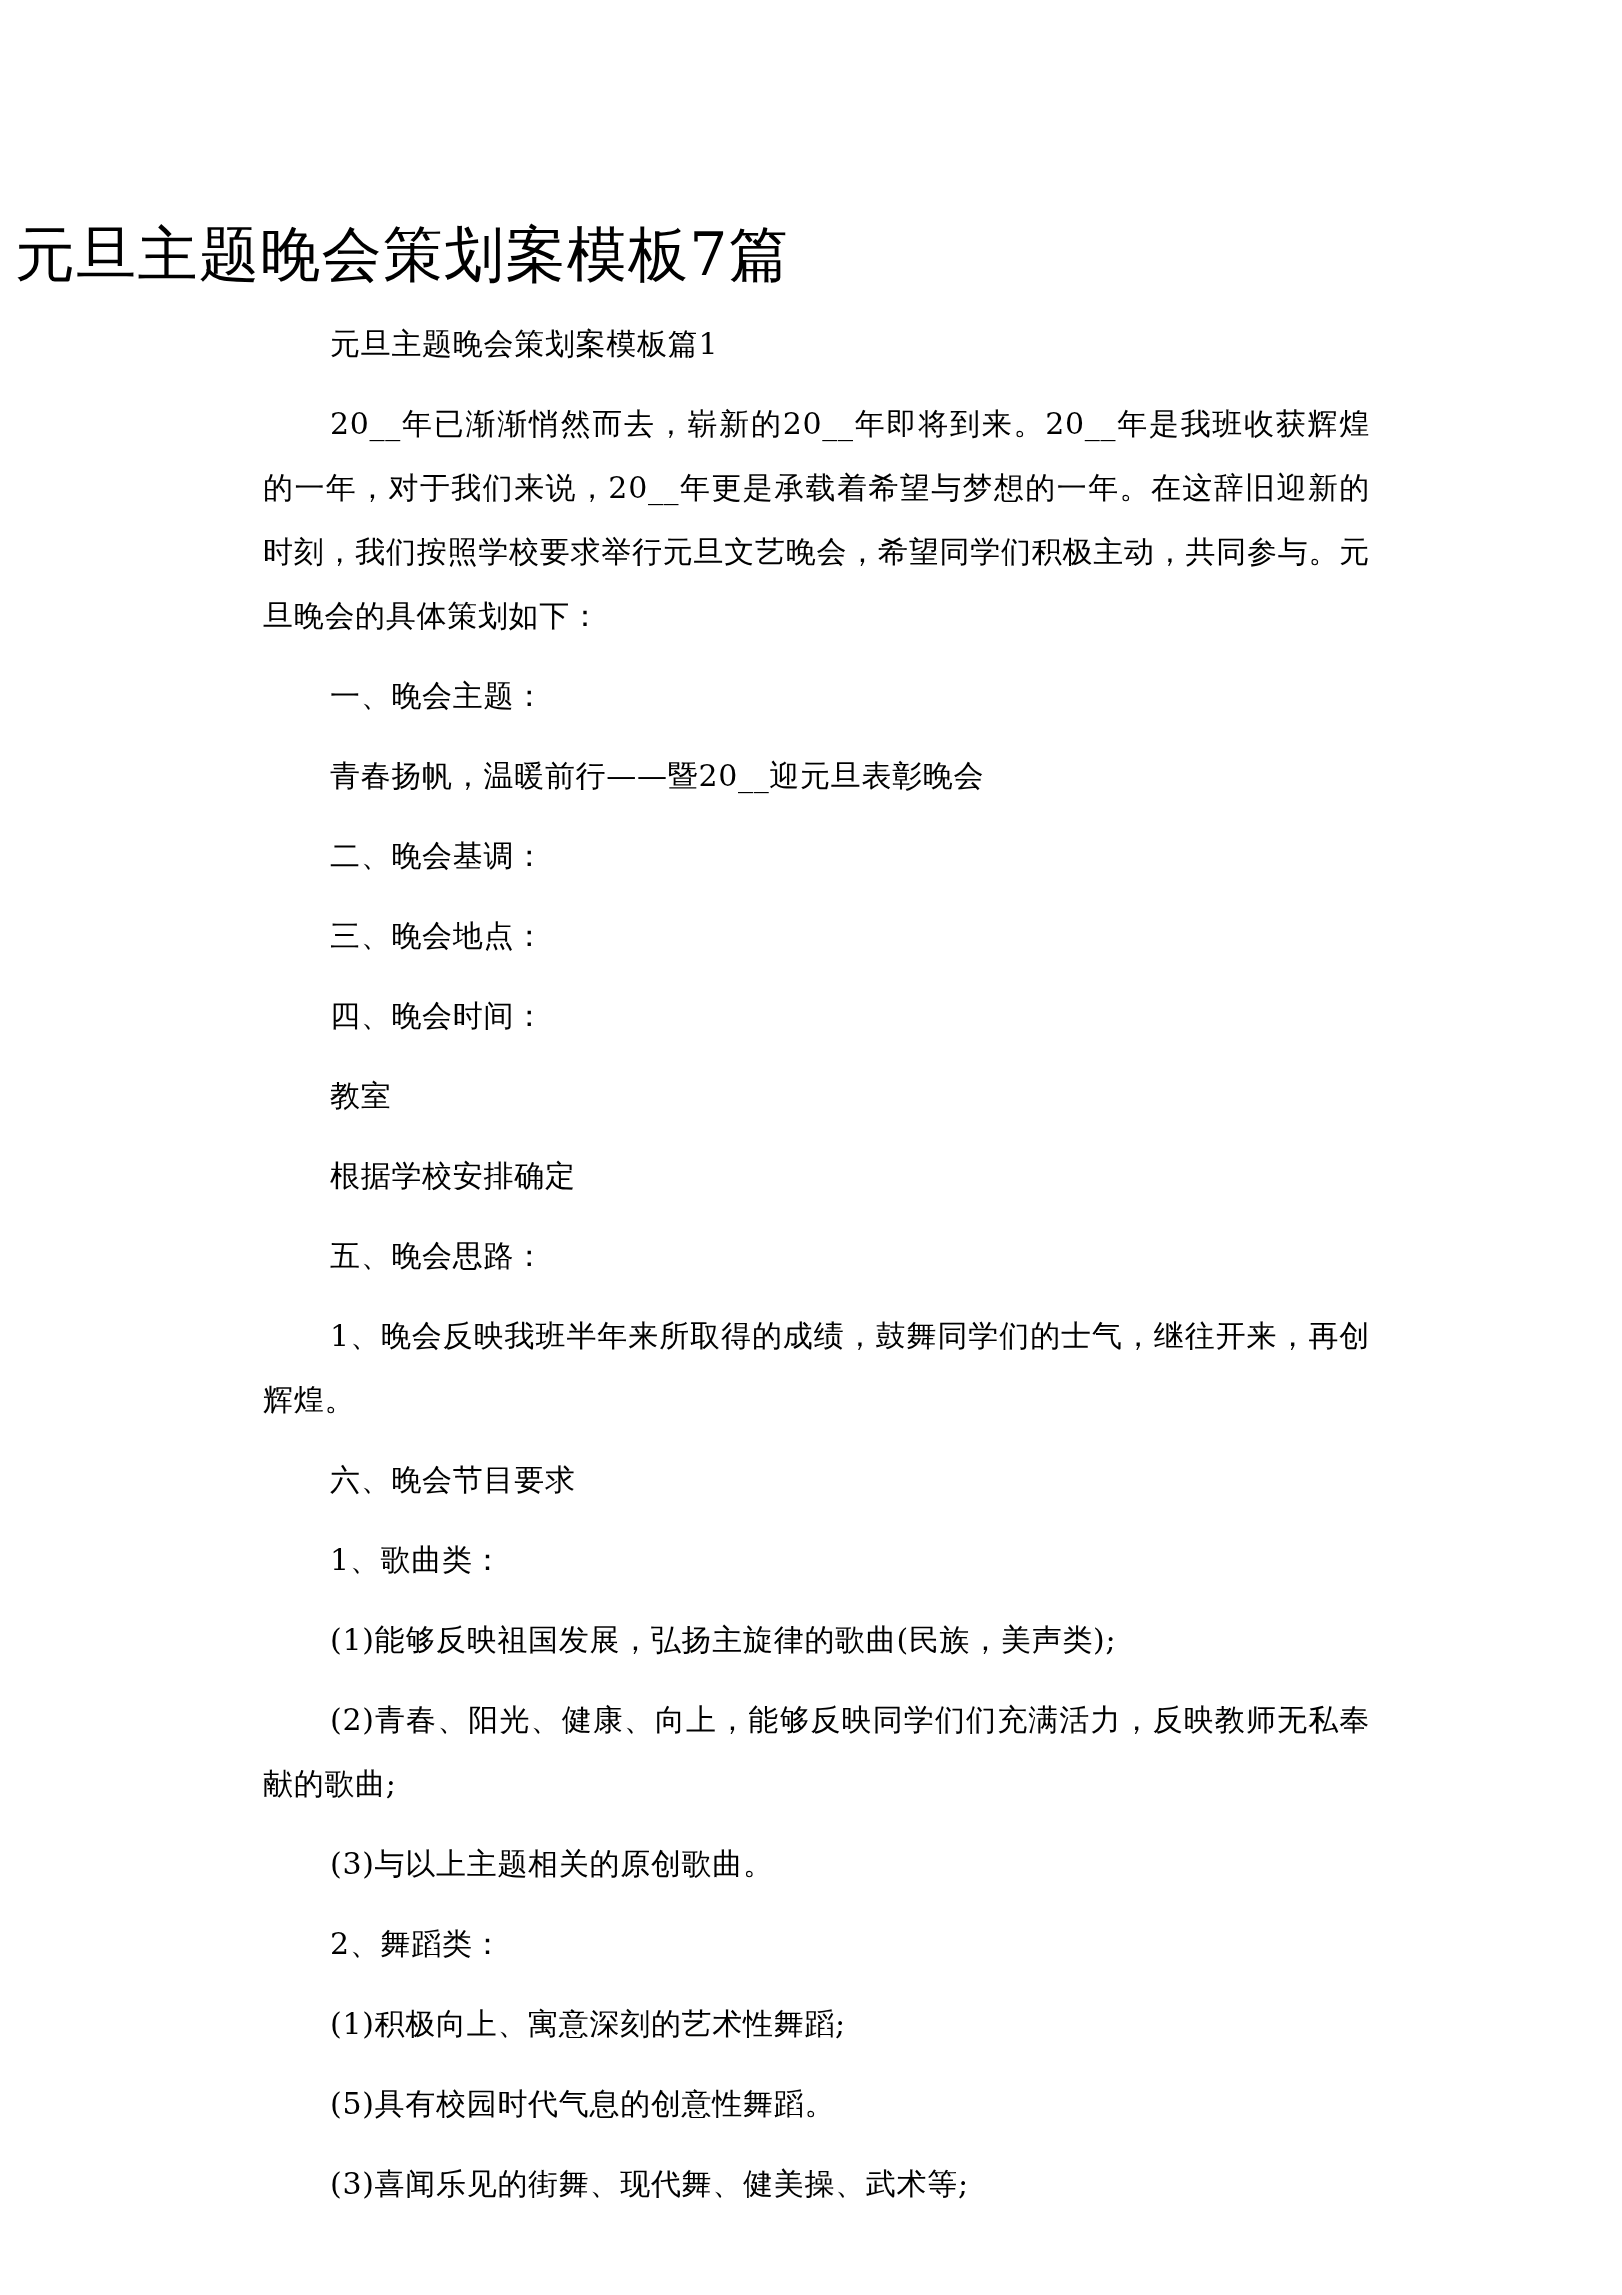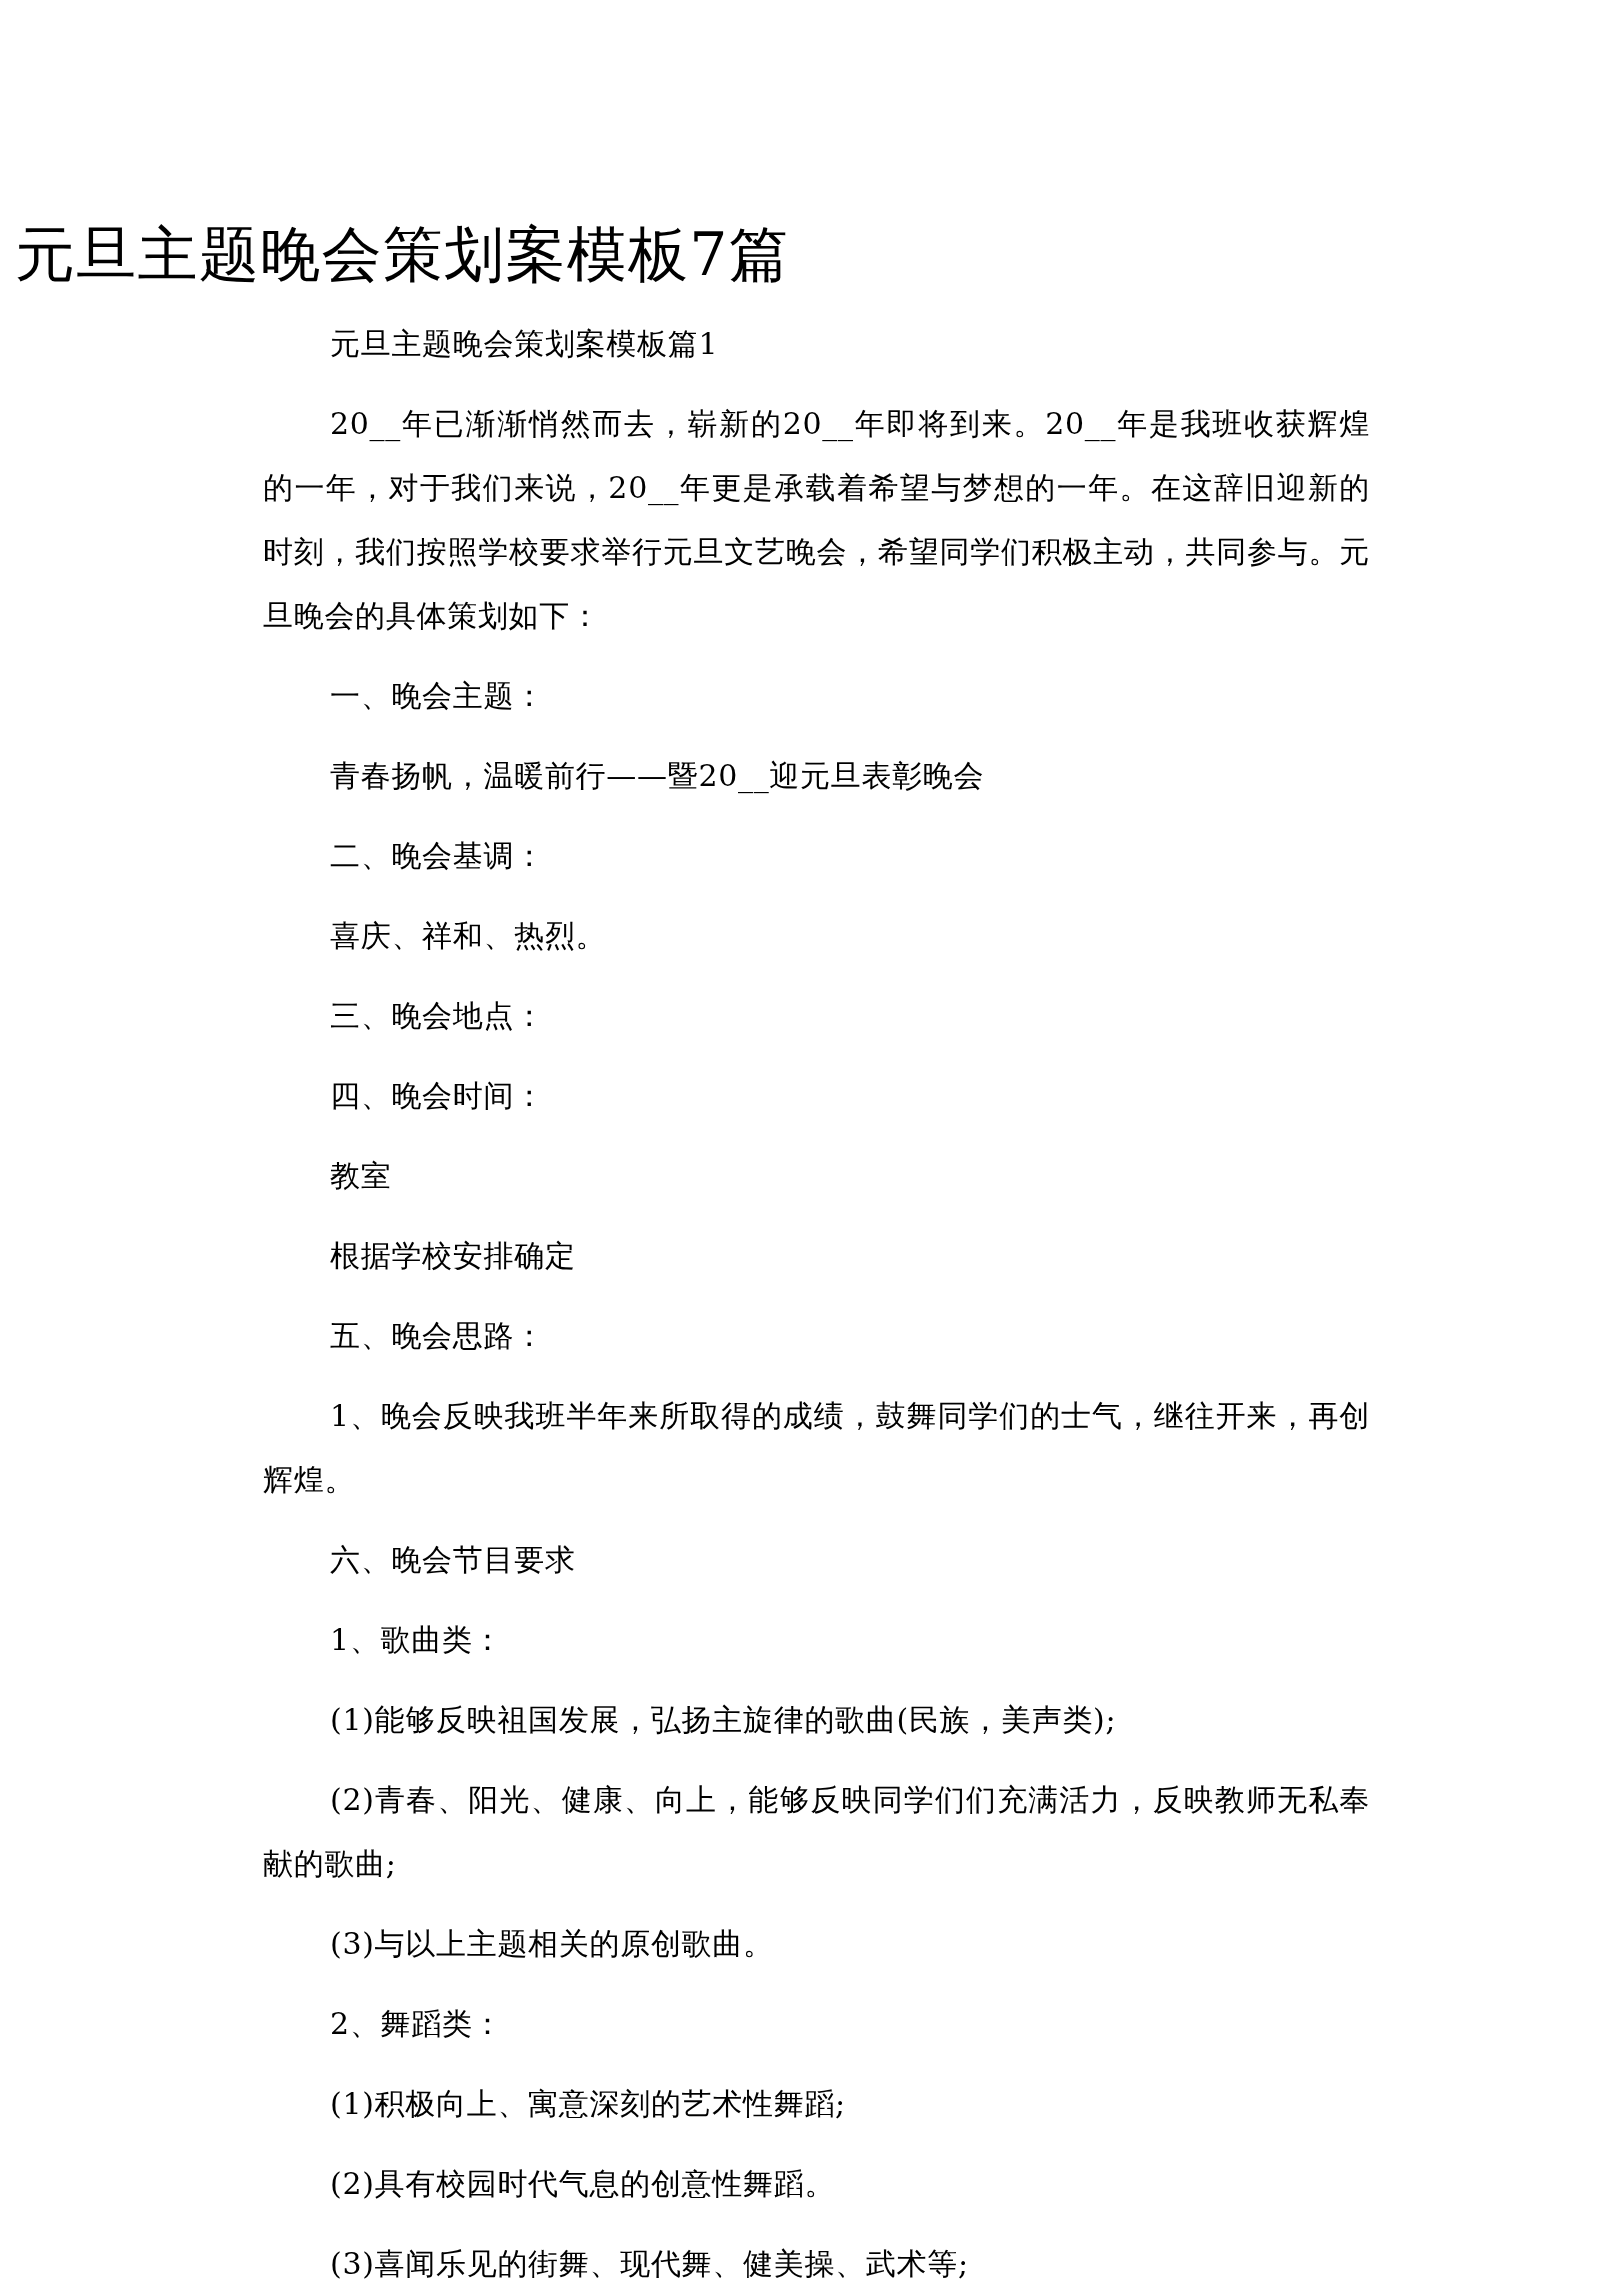--- a/index.html
+++ b/index.html
@@ -56,31 +56,30 @@
 
 <div class="page">
   <h1 class="doc-title">元旦主题晚会策划案模板7篇</h1>
 
   <div class="body">
     <p class="para">元旦主题晚会策划案模板篇1</p>
     <p class="para">20__年已渐渐悄然而去，崭新的20__年即将到来。20__年是我班收获辉煌的一年，对于我们来说，20__年更是承载着希望与梦想的一年。在这辞旧迎新的时刻，我们按照学校要求举行元旦文艺晚会，希望同学们积极主动，共同参与。元旦晚会的具体策划如下：</p>
     <p class="para">一、晚会主题：</p>
     <p class="para">青春扬帆，温暖前行——暨20__迎元旦表彰晚会</p>
     <p class="para">二、晚会基调：</p>
-    <p class="para">喜庆、祥和、热烈。</p>
     <p class="para">三、晚会地点：</p>
     <p class="para">四、晚会时间：</p>
     <p class="para">教室</p>
     <p class="para">根据学校安排确定</p>
     <p class="para">五、晚会思路：</p>
     <p class="para">1、晚会反映我班半年来所取得的成绩，鼓舞同学们的士气，继往开来，再创辉煌。</p>
     <p class="para">六、晚会节目要求</p>
     <p class="para">1、歌曲类：</p>
     <p class="para">(1)能够反映祖国发展，弘扬主旋律的歌曲(民族，美声类);</p>
     <p class="para">(2)青春、阳光、健康、向上，能够反映同学们们充满活力，反映教师无私奉献的歌曲;</p>
     <p class="para">(3)与以上主题相关的原创歌曲。</p>
     <p class="para">2、舞蹈类：</p>
     <p class="para">(1)积极向上、寓意深刻的艺术性舞蹈;</p>
-    <p class="para">(2)具有校园时代气息的创意性舞蹈。</p>
+    <p class="para">(5)具有校园时代气息的创意性舞蹈。</p>
     <p class="para">(3)喜闻乐见的街舞、现代舞、健美操、武术等;</p>
   </div>
 </div>
 
 
 </body></html>

